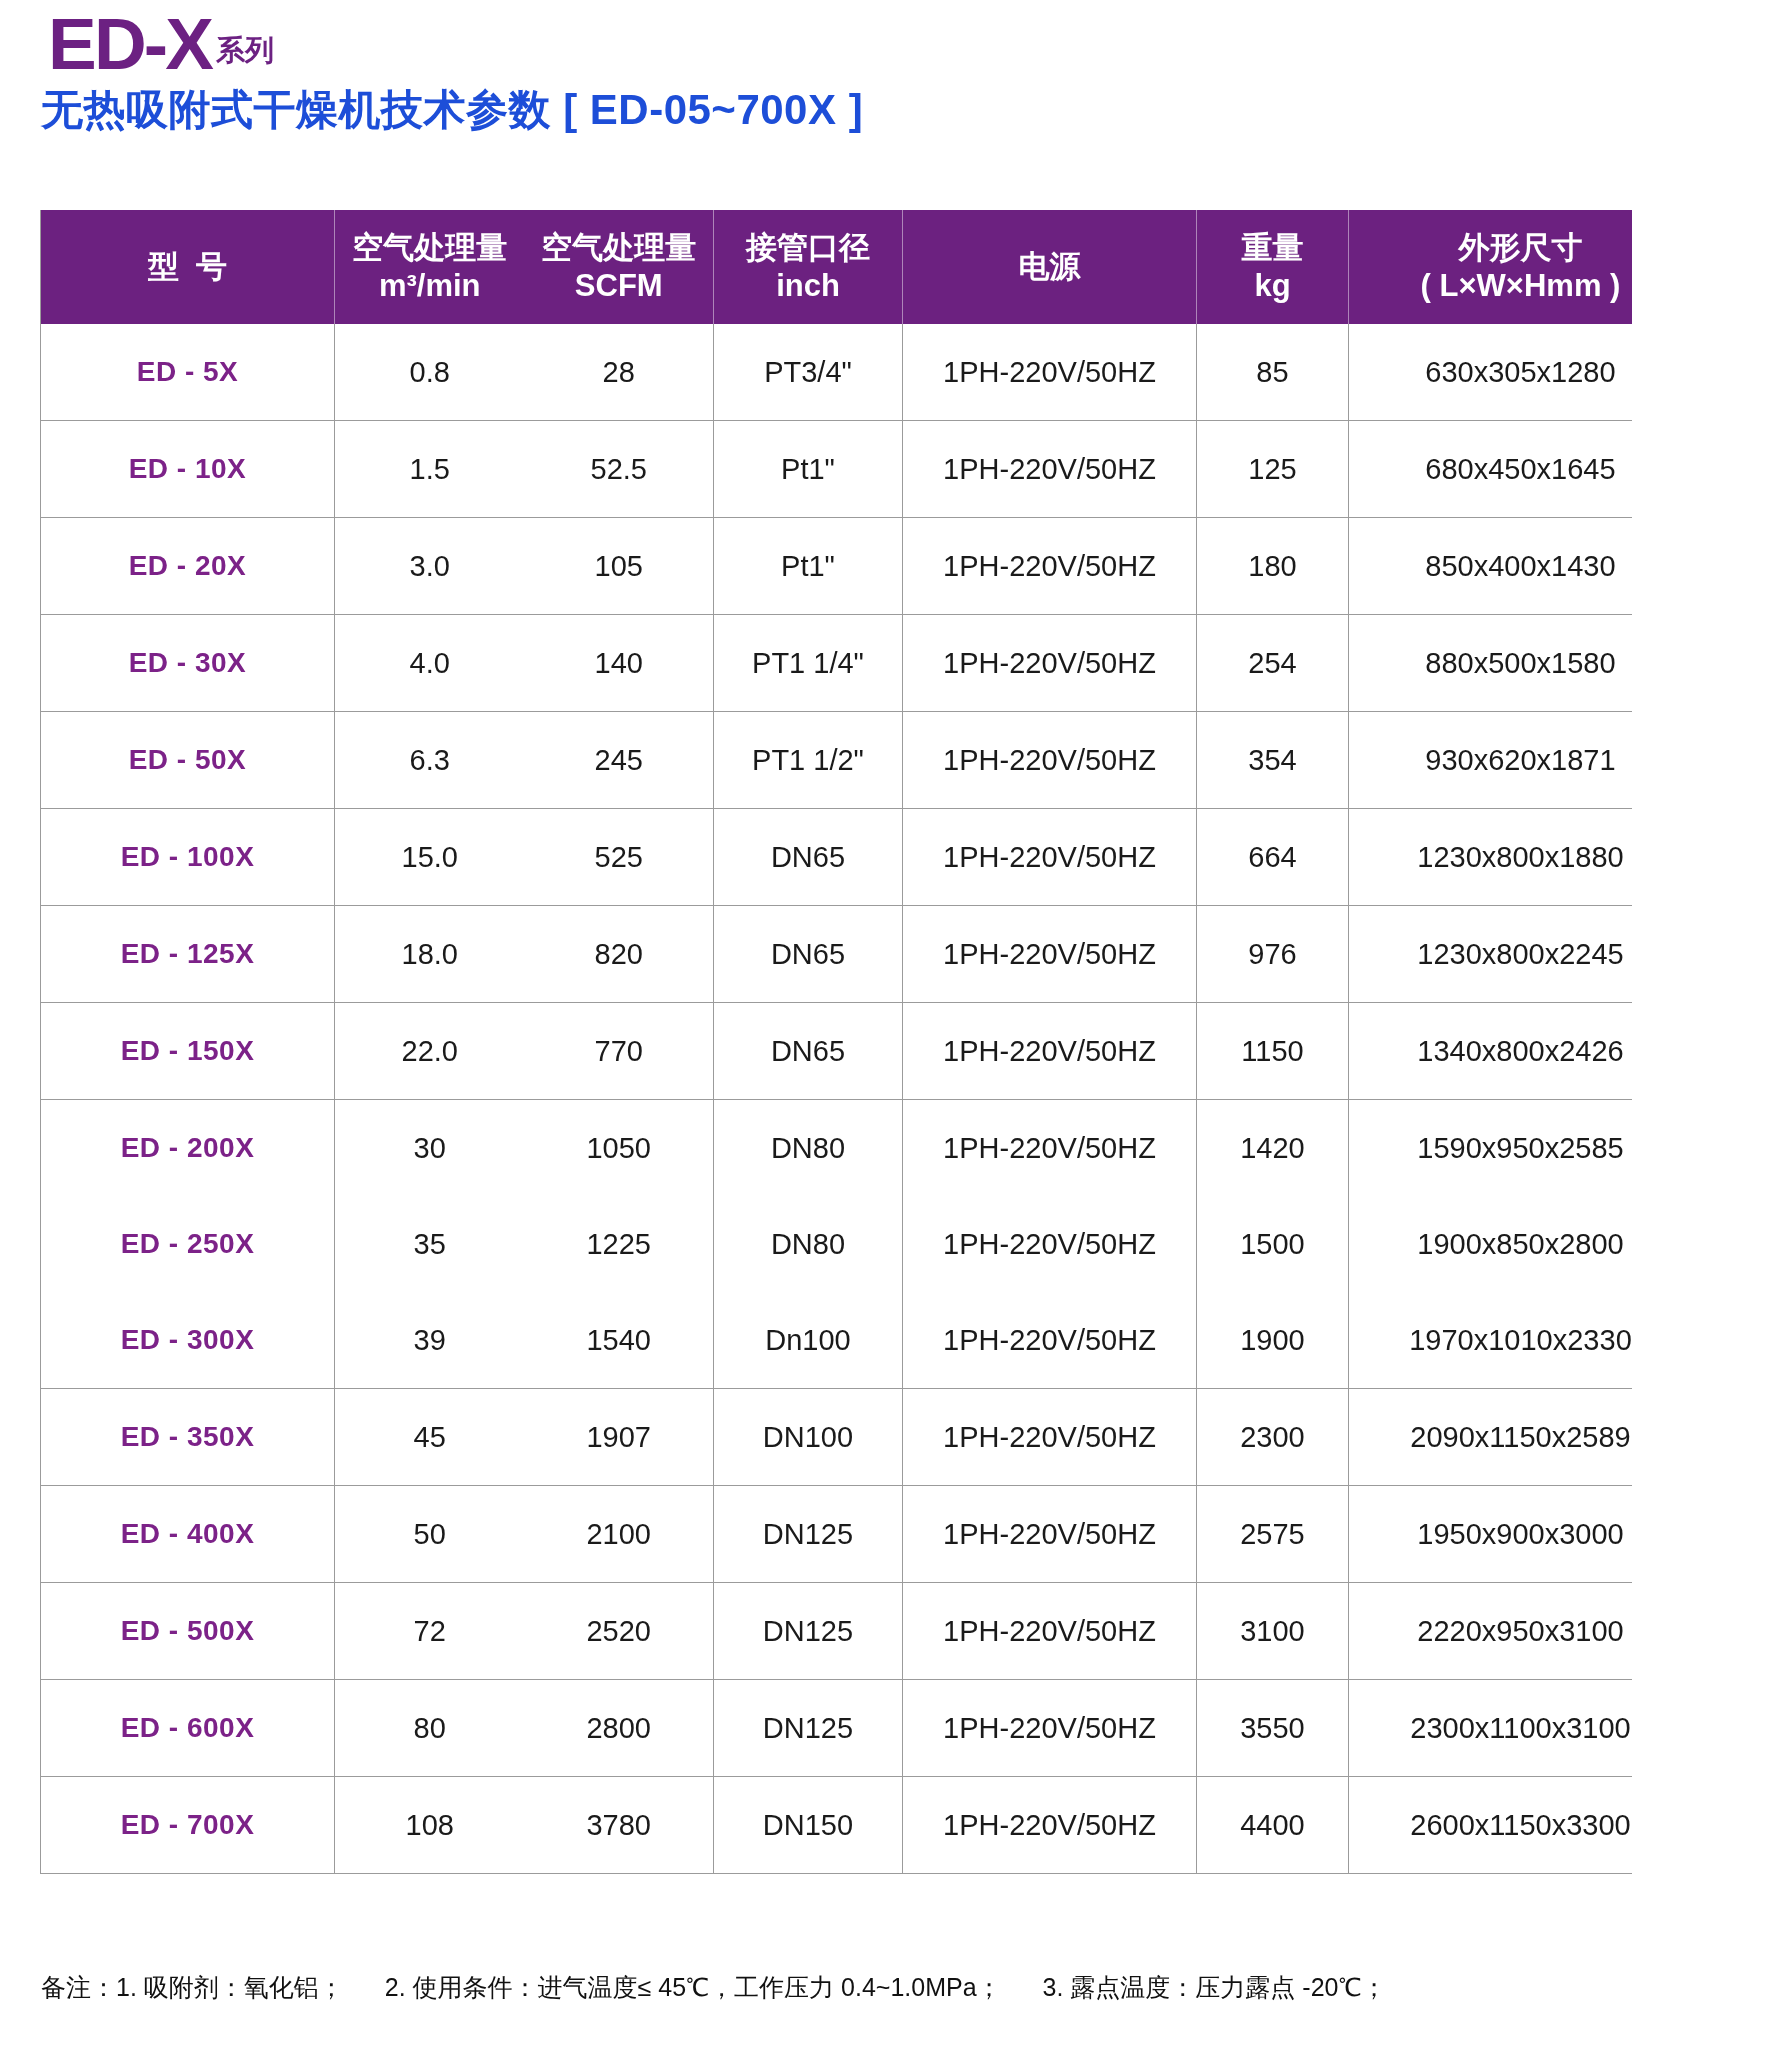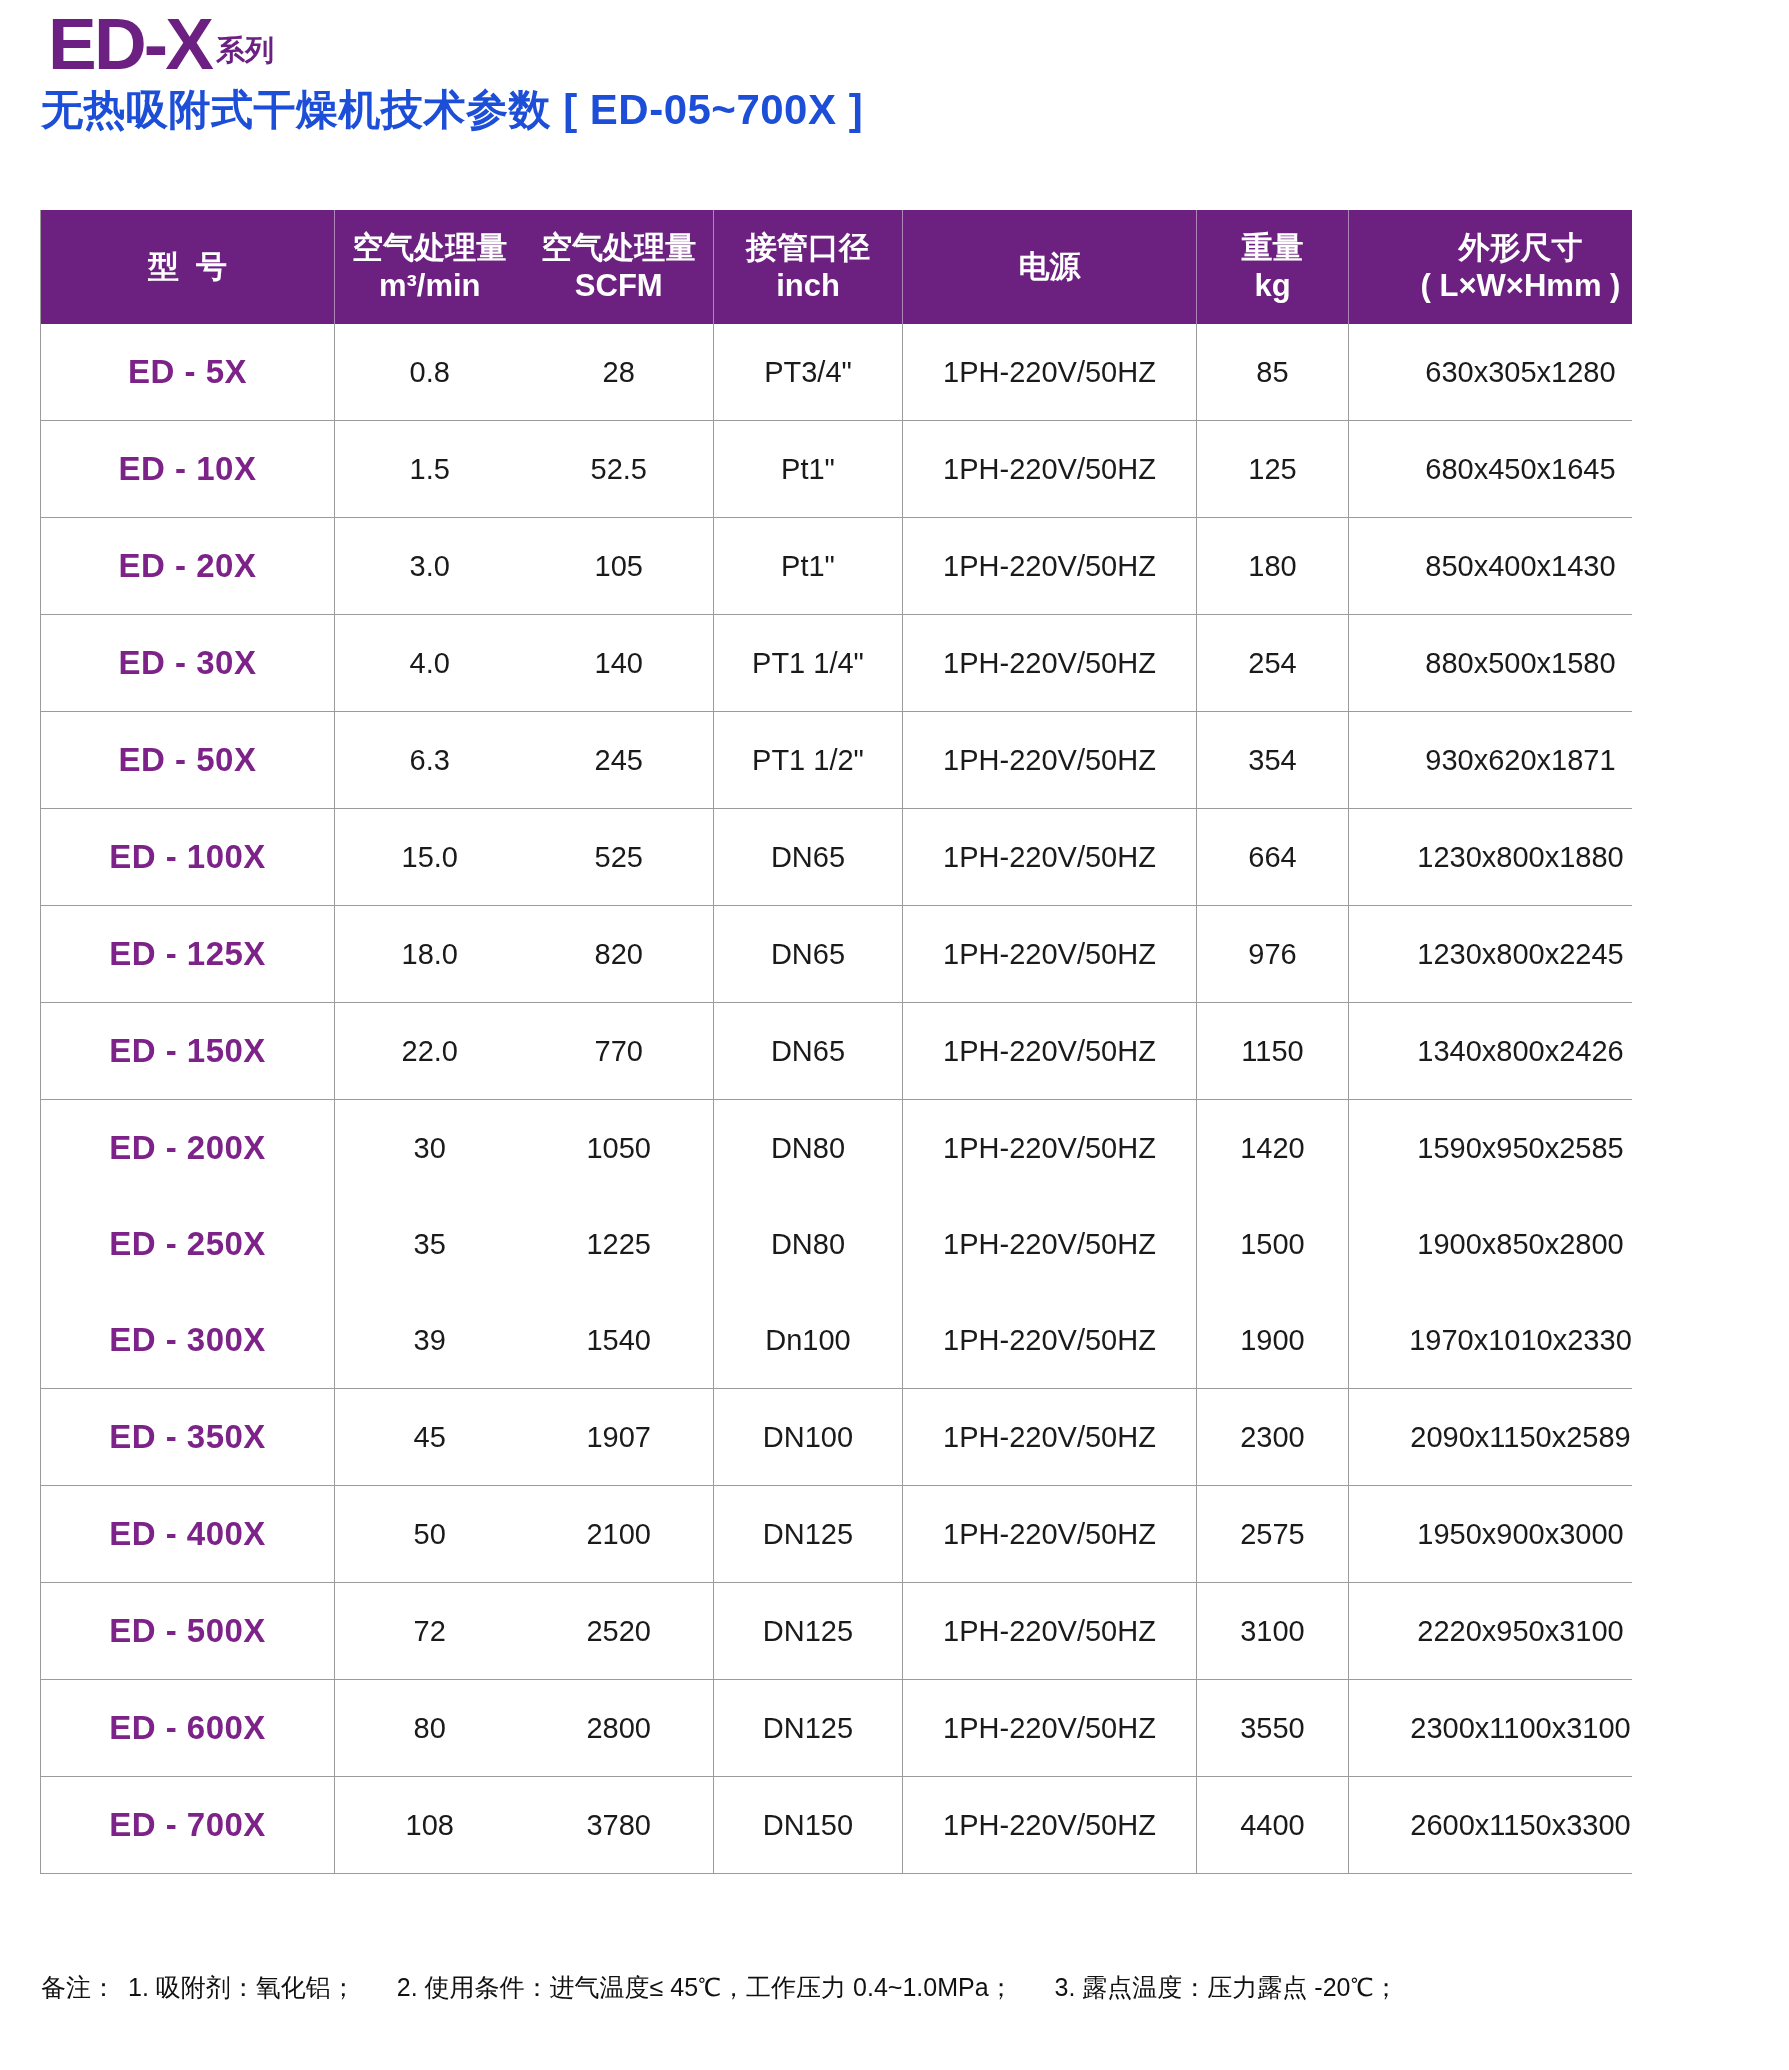--- a/index.html
+++ b/index.html
@@ -45,29 +45,29 @@
     height:96px;padding:0;
     text-align:center;vertical-align:middle;
     font-size:29px;color:#1A1A1A;
     border-right:1.9px solid #9B9B9B;
     border-bottom:1.9px solid #9B9B9B;
     background:#ffffff;white-space:nowrap;
   }
   tbody td.no-vline, tbody td:last-child{border-right:none;}
   tbody tr.no-divider td{border-bottom:none;}
   tbody td.model{
-    color:#7C2288;font-weight:bold;font-size:33px;letter-spacing:0.5px;
+    color:#7C2288;font-weight:bold;font-size:28px;letter-spacing:0.5px;
   }
   
   .notes{
     position:absolute;left:41px;top:1971px;
     display:flex;align-items:flex-start;gap:41px;
     font-size:25px;font-weight:500;color:#111111;white-space:nowrap;
   }
-  .notes .group{display:inline-flex;gap:12px;}
+  .notes .group{display:inline-flex;gap:0;}
 </style>
 </head>
 <body>
 
 <div class="page">
 
   <div class="logo-row">
     <span class="logo">ED-X</span><span class="logo-suffix">系列</span>
   </div>
 

